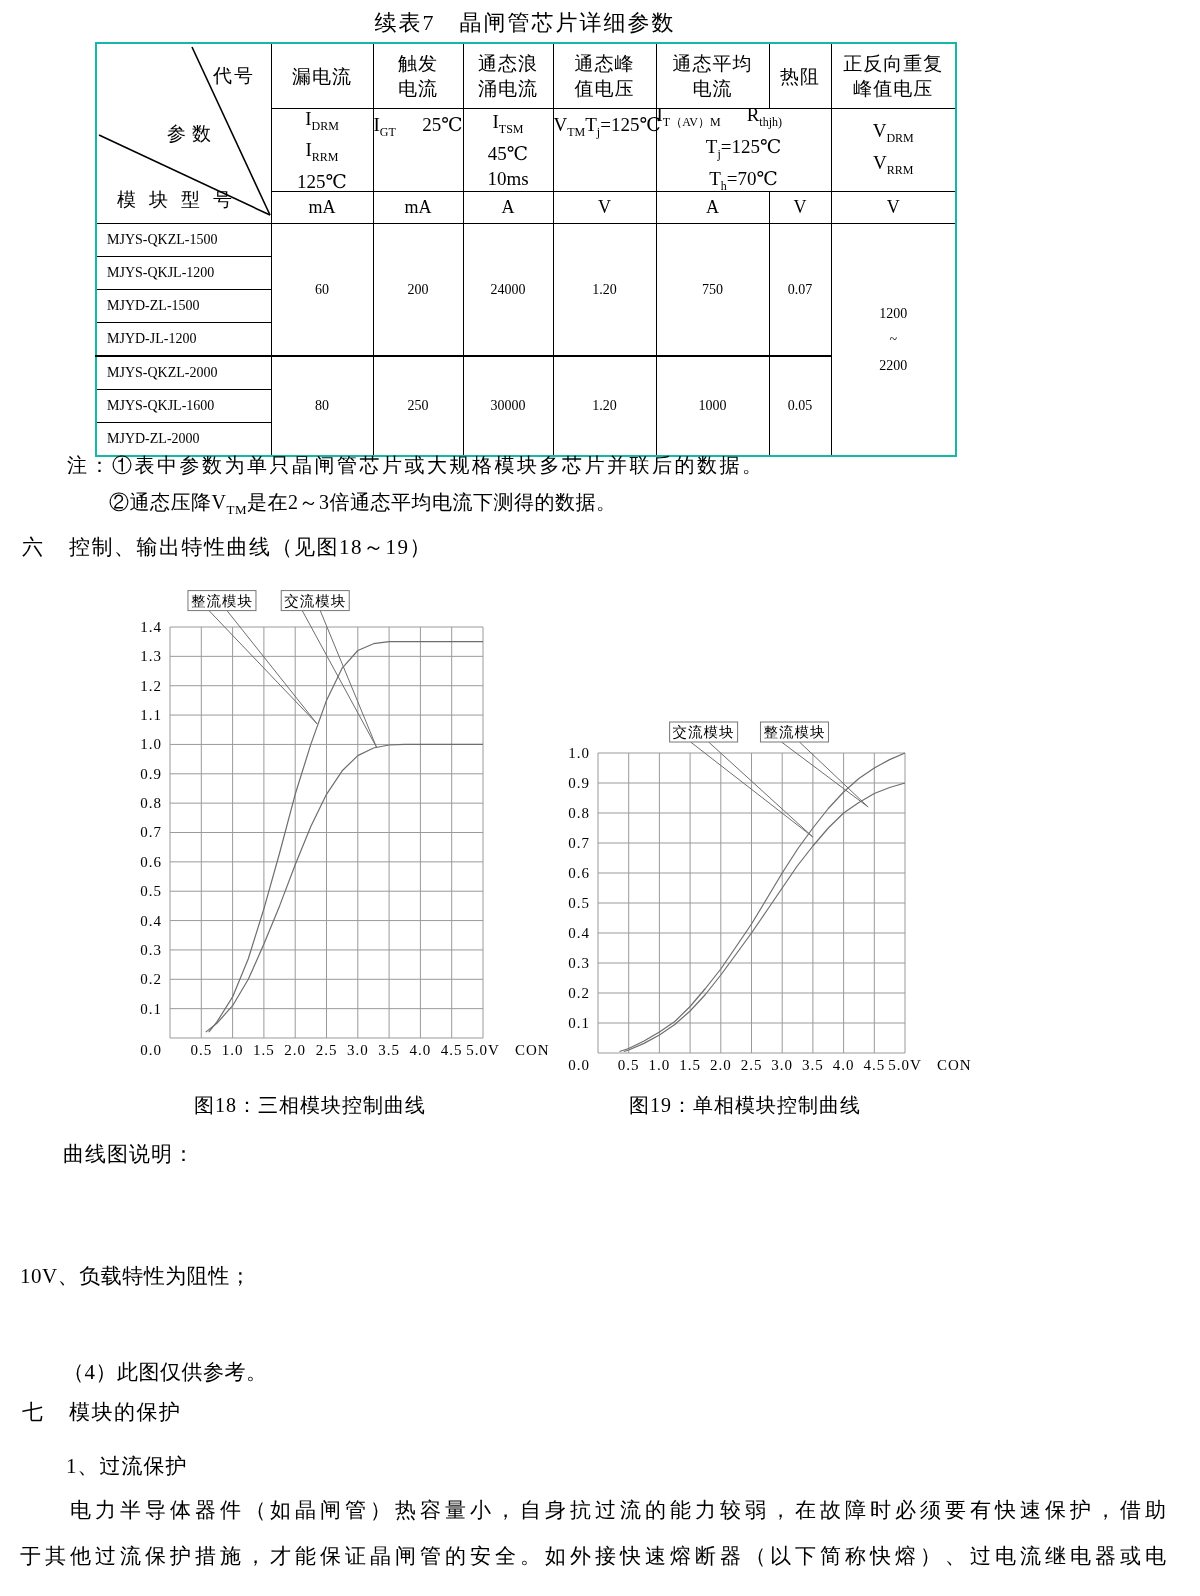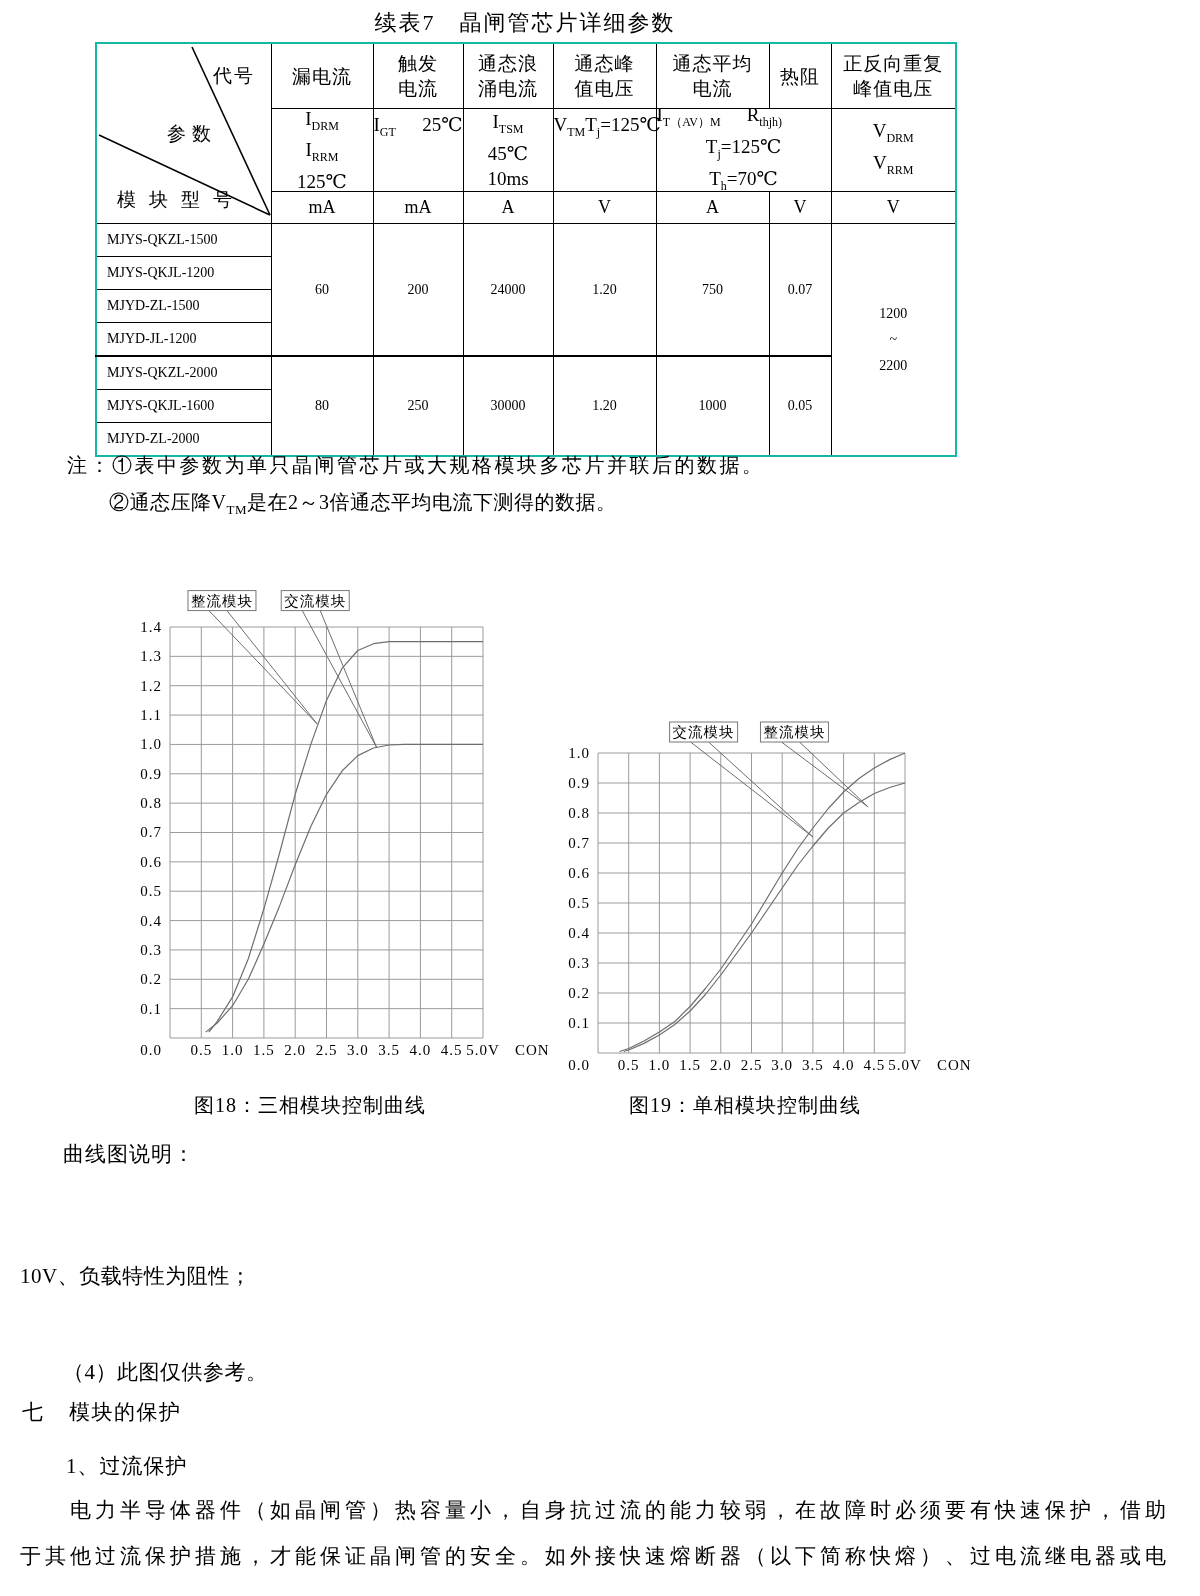--- a/index.html
+++ b/index.html
@@ -179,20 +179,23 @@
           <td class="model">MJYD-ZL-2000</td>
         </tr>
   </tbody>
     </table>
 
   <div class="abs t20" style="left:67px;top:452px;letter-spacing:2.5px;">注：①表中参数为单只晶闸管芯片或大规格模块多芯片并联后的数据。</div>
   <div class="abs t20" style="left:109px;top:489px;letter-spacing:0.5px;">
     <span>②通态压降V</span><sub style="font-size:13px">TM</sub><span>是在2～3倍通态平均电流下测得的数据。</span>
   </div>
 
+  <div class="abs t21" style="left:22px;top:533px;">
+    <span>六</span><span class="secgap">控制、输出特性曲线（见图18～19）</span>
+  </div>
 
   <div id="chartA" class="abs" style="left:128px;top:576px;"><svg width="430" height="500" viewBox="0 0 430 500" font-family="Liberation Serif, DejaVu Serif, serif">
         <line x1="42" y1="51" x2="42" y2="461.998" stroke="#9a9a9a" stroke-width="1"></line>
         <line x1="73.3" y1="51" x2="73.3" y2="461.998" stroke="#9a9a9a" stroke-width="1"></line>
         <line x1="104.6" y1="51" x2="104.6" y2="461.998" stroke="#9a9a9a" stroke-width="1"></line>
         <line x1="135.89999999999998" y1="51" x2="135.89999999999998" y2="461.998" stroke="#9a9a9a" stroke-width="1"></line>
         <line x1="167.2" y1="51" x2="167.2" y2="461.998" stroke="#9a9a9a" stroke-width="1"></line>
         <line x1="198.5" y1="51" x2="198.5" y2="461.998" stroke="#9a9a9a" stroke-width="1"></line>
         <line x1="229.79999999999998" y1="51" x2="229.79999999999998" y2="461.998" stroke="#9a9a9a" stroke-width="1"></line>
         <line x1="261.1" y1="51" x2="261.1" y2="461.998" stroke="#9a9a9a" stroke-width="1"></line>

